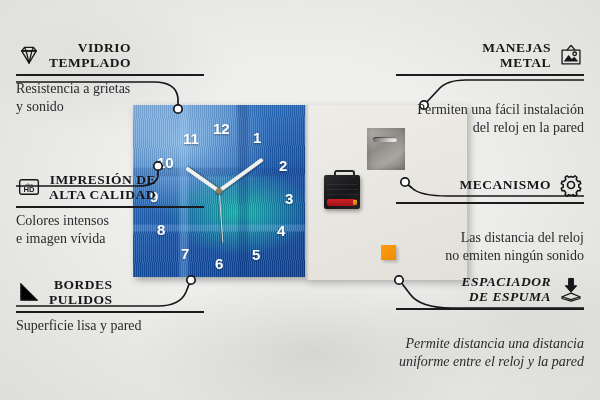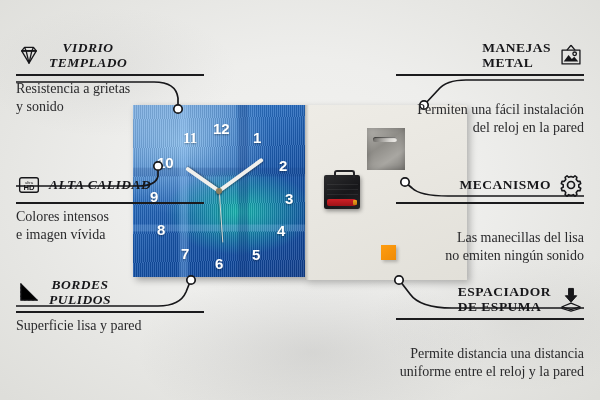--- a/index.html
+++ b/index.html
@@ -78,22 +78,22 @@
   .foam{position:absolute;left:47%;top:80%;width:15px;height:15px;
     background:linear-gradient(140deg,#ff9d10,#ef8b06);
     box-shadow:2px 2px 3px rgba(0,0,0,.22);}
 
   
   .callout{position:absolute;width:188px;}
   .callout .head{display:flex;align-items:center;gap:7px;}
   .callout.right .head{justify-content:flex-end;}
   .titles{font-family:"Liberation Serif",serif;font-weight:700;color:#17171a;
     font-size:13.5px;line-height:1.12;letter-spacing:.5px;text-transform:uppercase;}
-  .callout.left .titles{text-align:center;font-style:italic;}
-  .callout.right .titles{text-align:left;}
+  .callout.left .titles{text-align:right;}
+  .callout.right .titles{text-align:right;}
   .rule{height:1.6px;background:#1b1b1d;margin:4px 0 4px 0;}
   .desc{font-family:"Liberation Serif",serif;font-size:14px;color:#2a2a2c;
     line-height:1.28;}
   .callout.right .desc{text-align:right;margin-top:25px;}
   .ic{width:26px;height:26px;flex:0 0 26px;display:block;}
 
   
   .wires{position:absolute;inset:0;pointer-events:none;}
 </style>
 </head>
@@ -112,21 +112,21 @@
       <span class="num" style="left:120px;top:25px;">1</span>
       <span class="num" style="left:146px;top:53px;">2</span>
       <span class="num" style="left:152px;top:86px;">3</span>
       <span class="num" style="left:144px;top:118px;">4</span>
       <span class="num" style="left:119px;top:142px;">5</span>
       <span class="num" style="left:82px;top:151px;">6</span>
       <span class="num" style="left:48px;top:141px;">7</span>
       <span class="num" style="left:24px;top:117px;">8</span>
       <span class="num" style="left:17px;top:84px;">9</span>
       <span class="num" style="left:24px;top:50px;">10</span>
-      <span class="num" style="left:50px;top:26px;font-family:Liberation Serif, serif;">11</span>
+      <span class="num" style="left:50px;top:26px;">11</span>
 
       <div class="hand hour" style="transform:rotate(-145deg);"></div>
       <div class="hand min" style="transform:rotate(-36deg);"></div>
       <div class="hand sec" style="transform:rotate(86deg);"></div>
       <div class="pin"></div>
     </div>
 
     <div class="panel">
       <div class="hanger">
         <div class="hanger-slot"></div>
@@ -181,20 +181,21 @@
   </div>
 
   <div class="callout left" style="left:16px;top:172px;">
     <div class="head">
       <svg class="ic" viewBox="0 0 32 32">
         <rect x="4.5" y="7" width="23" height="18" rx="2.5" fill="none" stroke="#17171a" stroke-width="1.7"></rect>
         <text x="16" y="14.6" font-family="Liberation Sans, sans-serif" font-size="5.2" fill="#17171a" text-anchor="middle">ultra</text>
         <text x="16" y="22.6" font-family="Liberation Sans, sans-serif" font-size="9.4" font-weight="bold" fill="#17171a" text-anchor="middle">HD</text>
       </svg>
       <div class="titles">
+        <div>IMPRESIÓN DE</div>
         <div>ALTA CALIDAD</div>
       </div>
     </div>
     <div class="rule"></div>
     <div class="desc">
       <div>Colores intensos</div>
       <div>e imagen vívida</div>
     </div>
   </div>
 
@@ -249,26 +250,26 @@
       </div>
       <svg class="ic" viewBox="0 0 32 32">
         <g fill="none" stroke="#17171a" stroke-width="2.1" stroke-linejoin="round">
           <path d="M16 4.5 l3.2 1.1 2.1-2.0 2.6 2.1 -0.9 2.8 2.1 2.6 2.9 -0.2 1.0 3.3 -2.6 1.4 0 3.3 2.6 1.4 -1.0 3.3 -2.9 -0.2 -2.1 2.6 0.9 2.8 -2.6 2.1 -2.1 -2.0 -3.2 1.1 -3.2 -1.1 -2.1 2.0 -2.6 -2.1 0.9 -2.8 -2.1 -2.6 -2.9 0.2 -1.0 -3.3 2.6 -1.4 0 -3.3 -2.6 -1.4 1.0 -3.3 2.9 0.2 2.1 -2.6 -0.9 -2.8 2.6 -2.1 2.1 2.0 Z" transform="scale(0.92) translate(1.4,1.4)"></path>
           <circle cx="16" cy="16" r="4.3"></circle>
         </g>
       </svg>
     </div>
     <div class="rule"></div>
     <div class="desc">
-      <div>Las manecillas del lisa</div>
+      <div>Las distancia del reloj</div>
       <div>no emiten ningún sonido</div>
     </div>
   </div>
 
-  <div class="callout right" style="left:396px;top:284px;">
+  <div class="callout right" style="left:396px;top:274px;font-style:italic;">
     <div class="head">
       <div class="titles">
         <div>ESPACIADOR</div>
         <div>DE ESPUMA</div>
       </div>
       <svg class="ic" viewBox="0 0 32 32">
         <g fill="#17171a" stroke="#17171a" stroke-width="1.2" stroke-linejoin="round">
           <path d="M13 3 h6 v9 h4 l-7 8 -7 -8 h4 Z"></path>
           <path d="M16 21 L27 25.5 L16 29 L5 25.5 Z" fill="none" stroke-width="1.5"></path>
           <path d="M5 25.5 v2.2 L16 31 L27 27.7 v-2.2" fill="none" stroke-width="1.5"></path>

